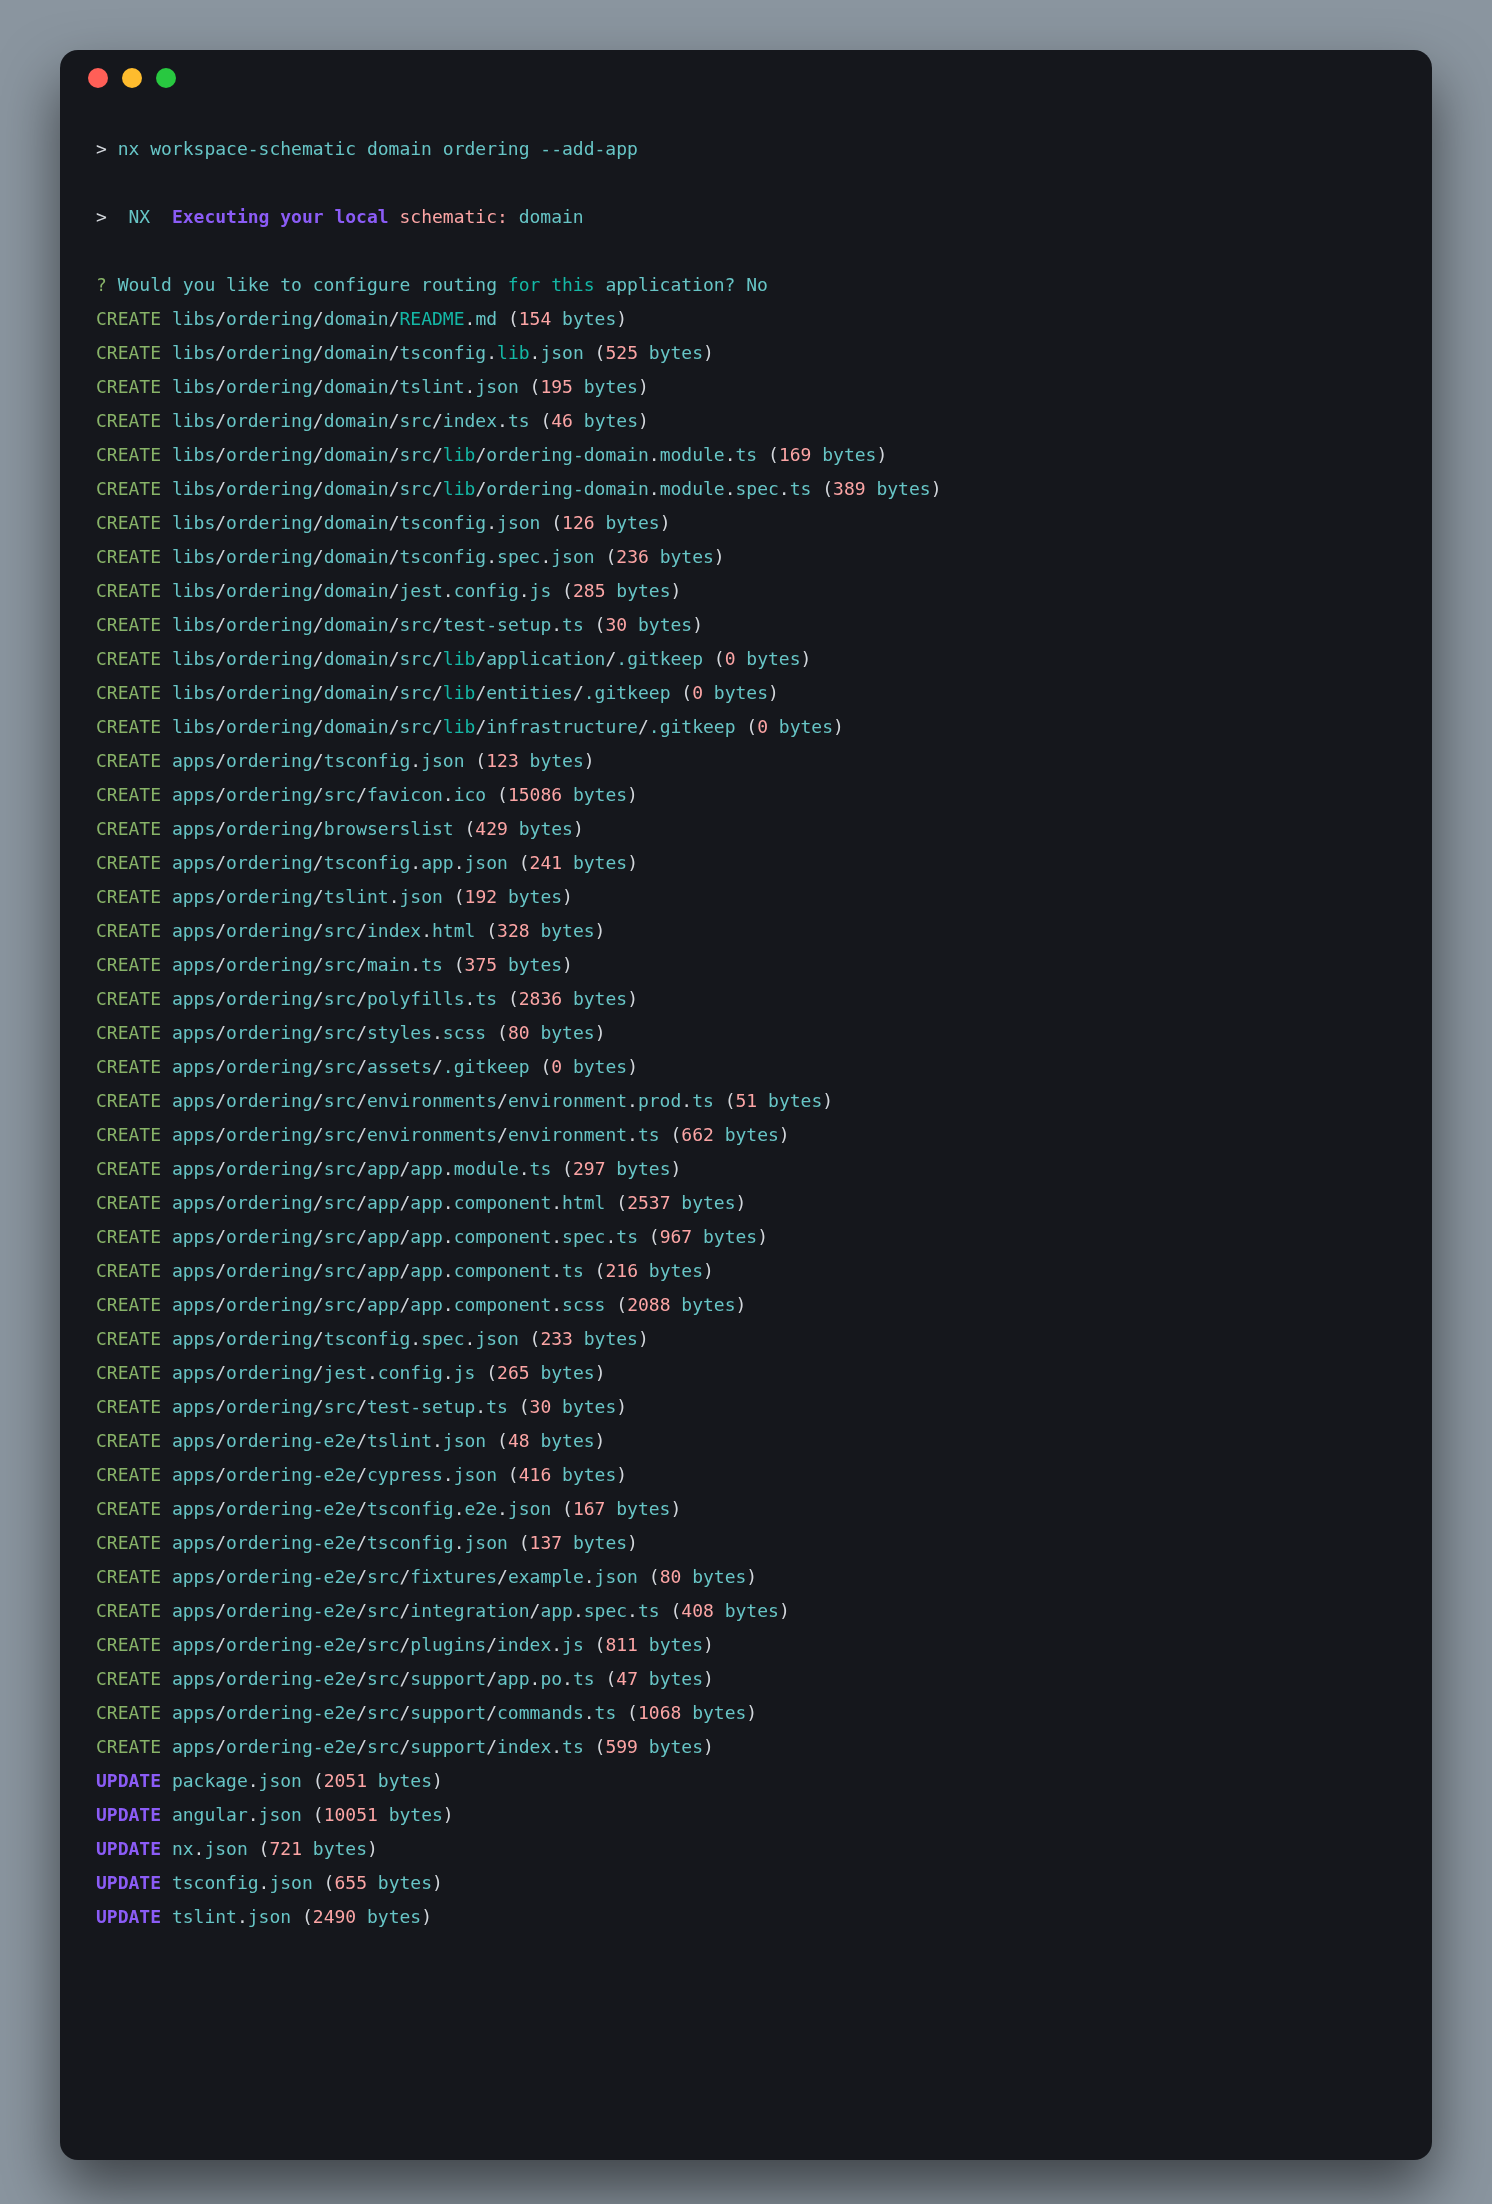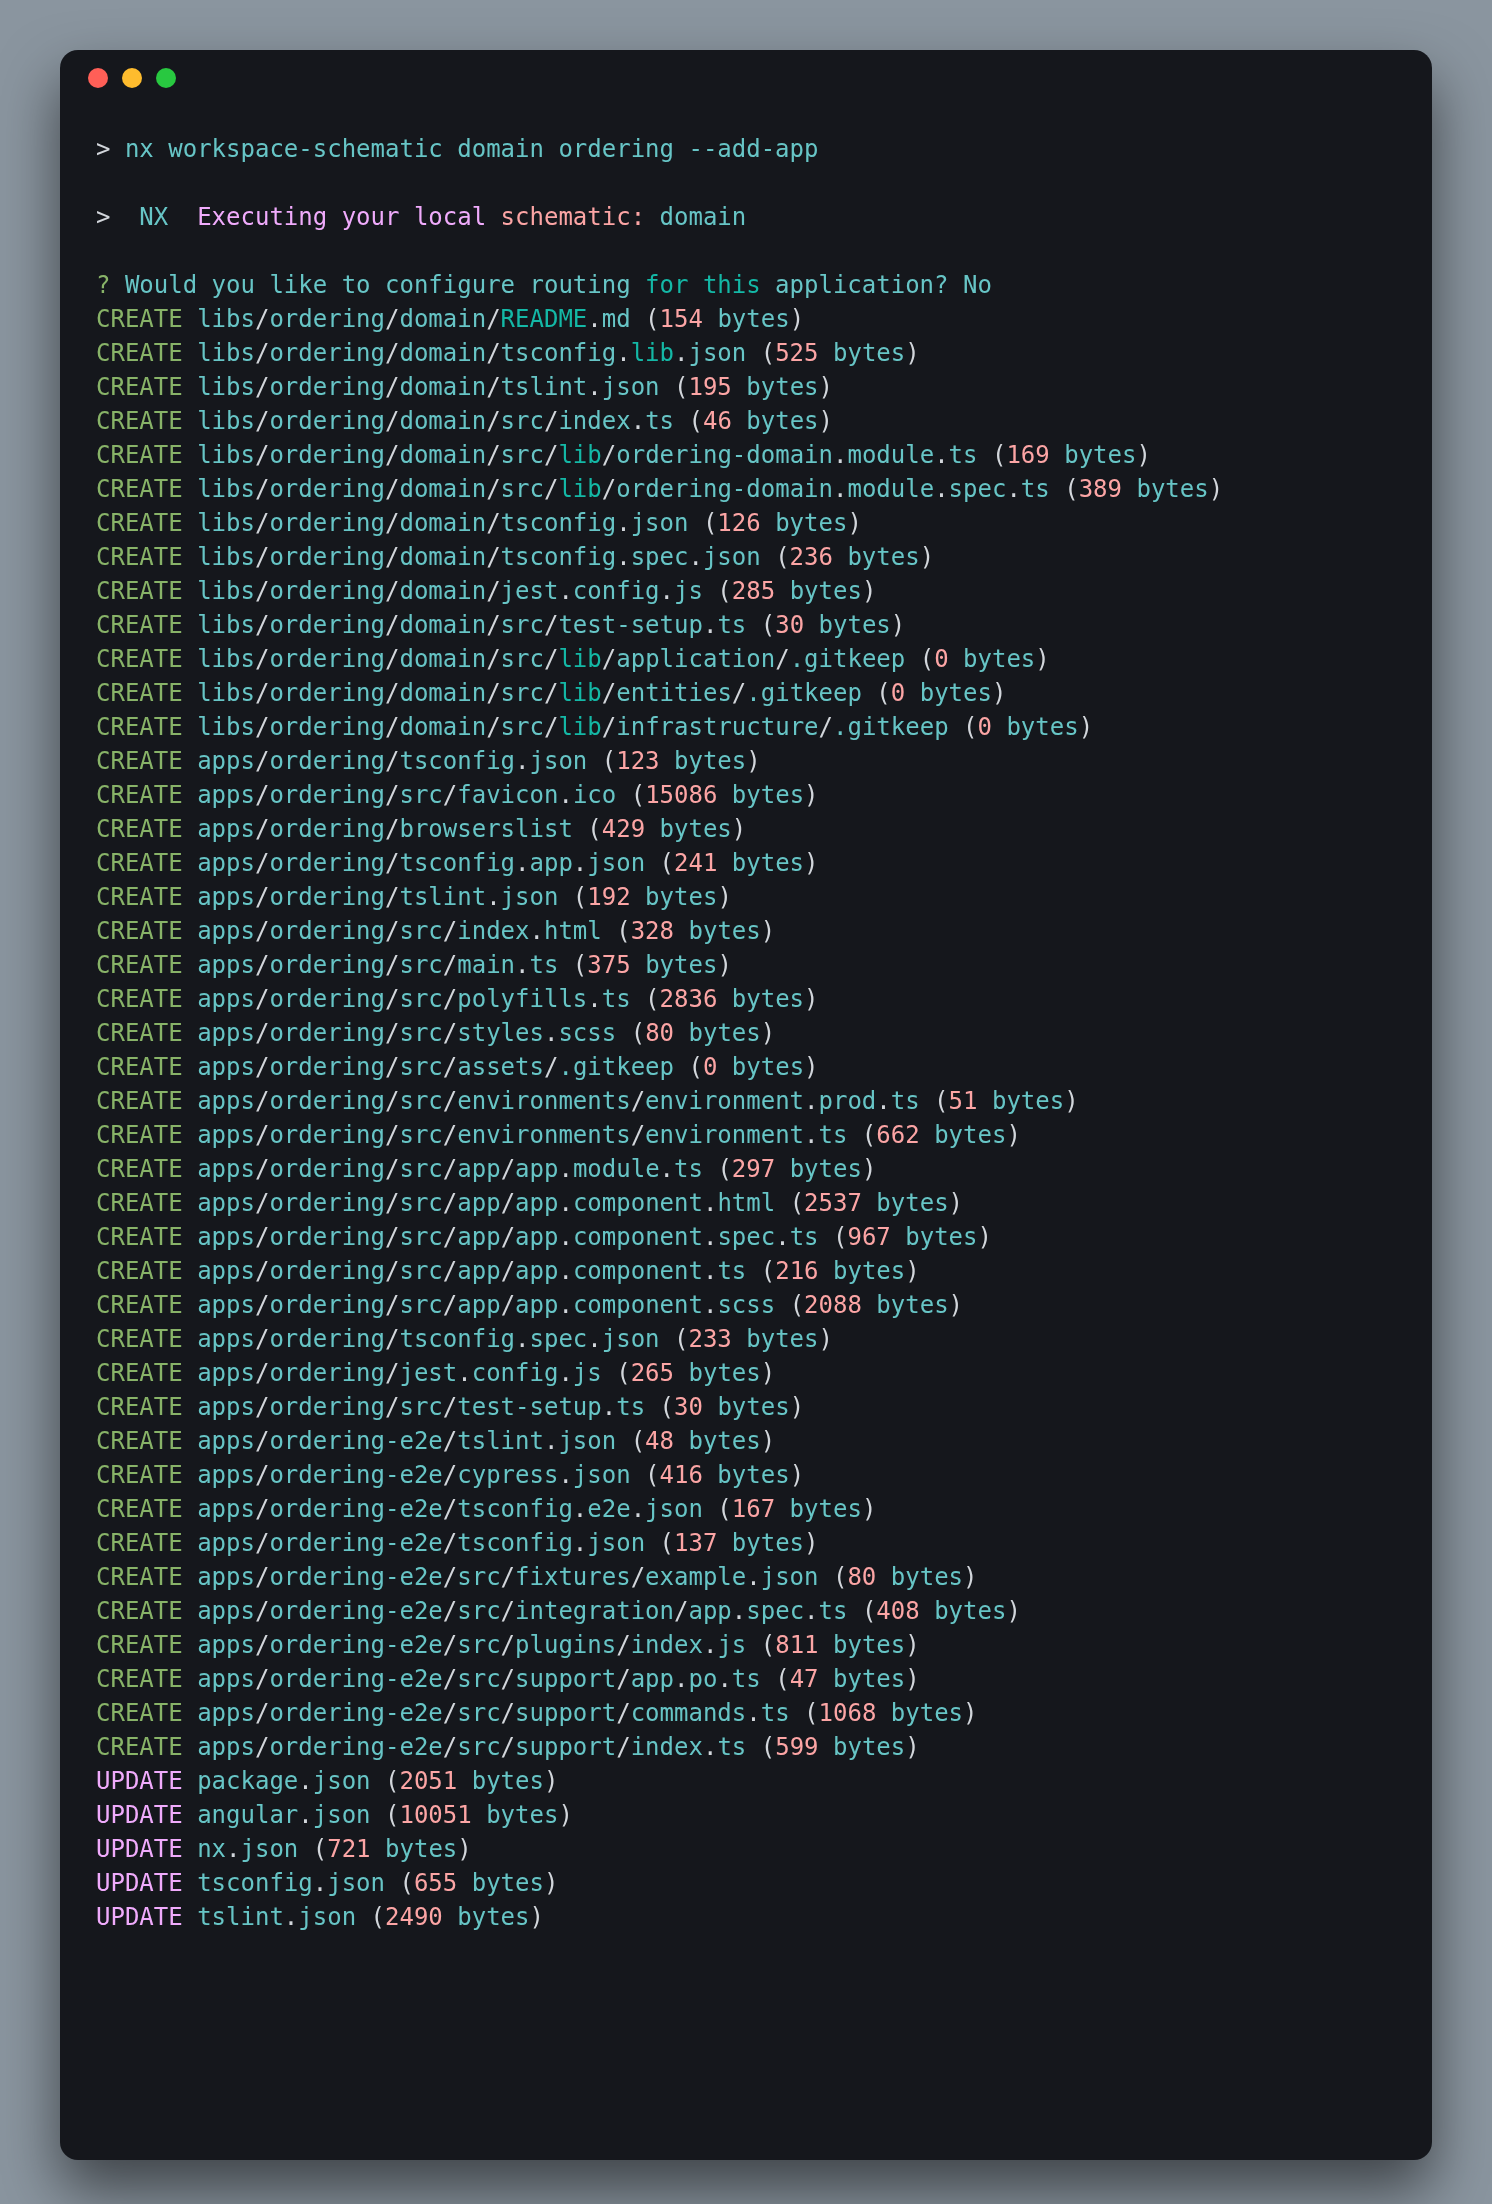--- a/index.html
+++ b/index.html
@@ -31,32 +31,32 @@
   .traffic {
     width: 20px;
     height: 20px;
     border-radius: 50%;
   }
   .traffic.red { background:#ff5f57; }
   .traffic.yellow { background:#febc2e; }
   .traffic.green { background:#28c840; }
   .content {
     padding: 26px 36px 40px 36px;
-    font-size: 24px;
+    font-size: 18px;
     line-height: 34px;
     color: #d2d6db;
     white-space: pre;
   }
   .gap { height: 34px; }
   .c-default { color:#d2d6db; }
   .c-cyan    { color:#67c5c6; }
   .c-red     { color:#fca5a5; }
   .c-yellow  { color:#14b8a6; }
   .c-green   { color:#88b368; }
-  .c-blue    { color:#f0abfc; }
+  .c-blue    { color:#8b5cf6;font-weight:bold; }
 </style>
 </head>
 <body>
 
 <div class="terminal">
   <div class="titlebar">
     <div class="traffic red"></div>
     <div class="traffic yellow"></div>
     <div class="traffic green"></div>
   </div>

